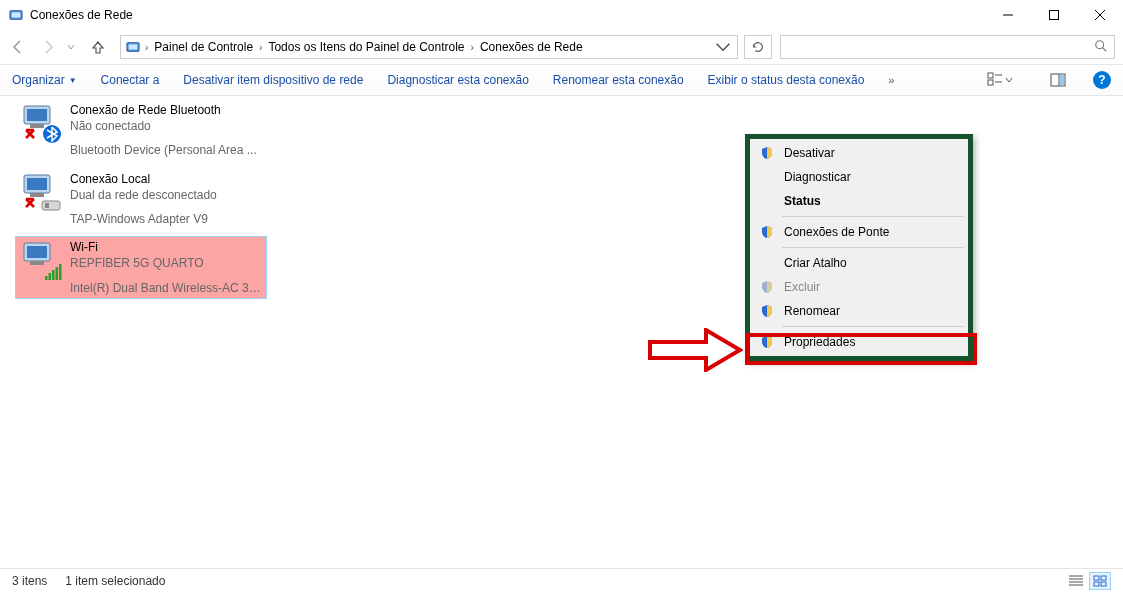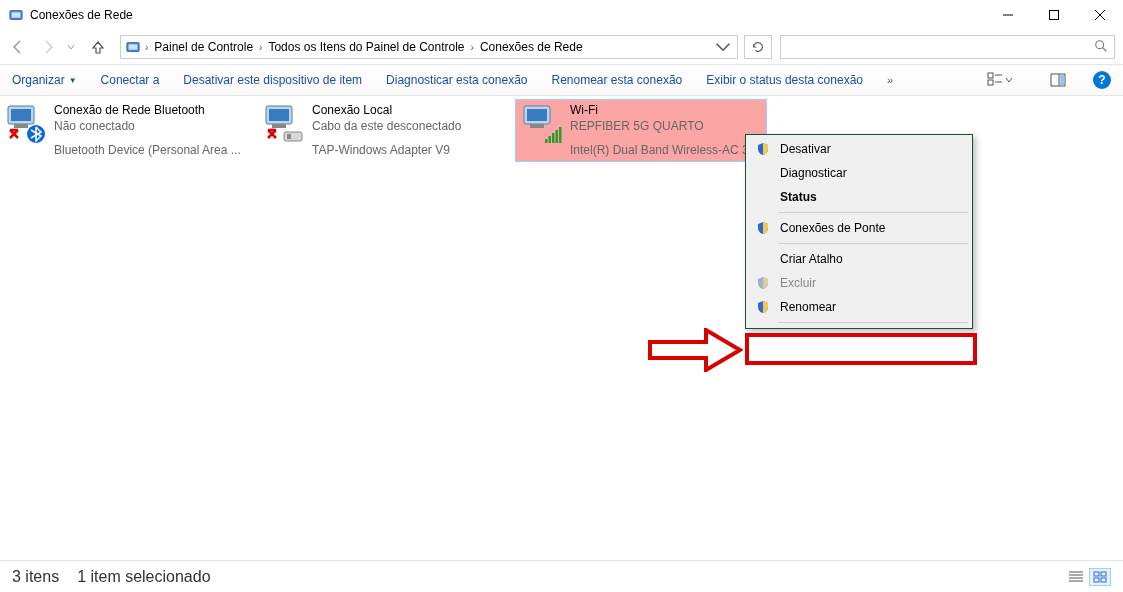--- a/index.html
+++ b/index.html
@@ -35,43 +35,43 @@
   .toolbar .cmd { color:#1a4ea8; font-size:12px; display:flex; align-items:center; gap:4px; cursor:default; }
   .toolbar .cmd .drop { font-size:8px; color:#1a4ea8; }
   .toolbar .spacer { flex:1; }
   .toolbar .overflow { color:#555; font-size:11px; }
   .toolbar .iconbtn { width:22px; height:22px; display:flex;align-items:center;justify-content:center; }
   .toolbar .iconbtn.views { width:36px; justify-content:flex-start; gap:2px;}
   .toolbar .help { width:18px;height:18px;border-radius:50%;background:#0078d7;color:#fff;display:flex;align-items:center;justify-content:center;font-weight:bold;font-size:12px;}
 
   
   .content { position: relative; height: calc(592px - 30px - 34px - 32px - 24px); overflow:hidden; }
-  .conn-row { display:flex; padding:4px 0; gap:8px; align-items:flex-start; }
+  .conn-row { display:flex; padding:4px 16px; gap:8px; align-items:flex-start;flex-direction:column; }
   .conn-item { width:250px; display:flex; gap:6px; padding:2px 4px; }
   .conn-item.selected { background:#fca5a5; outline:1px solid #99d1ff; }
   .conn-icon { width:44px; height:44px; flex-shrink:0; position:relative; }
   .conn-text { display:flex; flex-direction:column; line-height:1.35; font-size:12px; overflow:hidden;}
   .conn-text .line1 { color:#000; white-space:nowrap; overflow:hidden; text-overflow:ellipsis;}
   .conn-text .line2 { color:#666; white-space:nowrap; overflow:hidden; text-overflow:ellipsis;}
   .conn-text .line3 { color:#666; white-space:nowrap; overflow:hidden; text-overflow:ellipsis;margin-top:8px;}
 
   
-  .ctxmenu { position:absolute; left:745px; top:38px; width:228px; background:#f0f0f0; border:1px solid #14532d; box-shadow:3px 3px 6px rgba(0,0,0,0.25); padding:2px; }
+  .ctxmenu { position:absolute; left:745px; top:38px; width:228px; background:#f0f0f0; border:5px solid #14532d; box-shadow:3px 3px 6px rgba(0,0,0,0.25); padding:2px; }
   .ctxitem { height:24px; display:flex; align-items:center; padding-left:32px; font-size:12px; position:relative; }
   .ctxitem.bold { font-weight:bold; }
   .ctxitem.disabled { color:#888; }
   .ctxitem .shield { position:absolute; left:8px; width:14px; height:14px; }
   .ctxsep { height:1px; background:#d0d0d0; margin:3px 2px 3px 30px; }
   .ctxhighlight { position:absolute; left:745px; top:237px; width:232px; height:32px; border:4px solid #d80000; pointer-events:none; }
 
   
   .redarrow { position:absolute; left:648px; top:232px; }
 
   
-  .statusbar { position:absolute; bottom:0; left:0; right:0; height:32px; border-top:1px solid #e5e5e5; display:flex; align-items:center; padding:0 12px; font-size:16px; color:#333; gap:18px; background:#fff;}
+  .statusbar { position:absolute; bottom:0; left:0; right:0; height:24px; border-top:1px solid #e5e5e5; display:flex; align-items:center; padding:0 12px; font-size:12px; color:#333; gap:18px; background:#fff;}
   .statusbar .right { margin-left:auto; display:flex; gap:2px;}
   .statusbar .viewbtn { width:22px;height:18px;display:flex;align-items:center;justify-content:center;border:1px solid transparent;}
   .statusbar .viewbtn.active { border-color:#99d1ff; background:#e5f3ff;}
 
   
   .shield svg, .addr-icon svg, .app-icon svg { width:14px;height:14px; }
 </style>
 </head>
 <body>
 
@@ -160,21 +160,21 @@
         </svg></span>
   </div>
 </div>
 
 <div class="toolbar">
   <span class="cmd">
       <span>Organizar</span>
       <span class="drop">▼</span>
     </span>
   <span class="cmd">Conectar a</span>
-  <span class="cmd">Desativar este dispositivo de item</span>
+  <span class="cmd">Desativar item dispositivo de rede</span>
   <span class="cmd">Diagnosticar esta conexão</span>
   <span class="cmd">Renomear esta conexão</span>
   <span class="cmd">Exibir o status desta conexão</span>
   <span class="overflow">»</span>
   <span class="spacer"></span>
   <span class="iconbtn views">
     <svg width="16" height="16" viewBox="0 0 16 16">
         <rect x="1" y="1" width="5" height="5" fill="none" stroke="#555"></rect>
         <rect x="1" y="8" width="5" height="5" fill="none" stroke="#555"></rect>
         <line x1="8" y1="3" x2="15" y2="3" stroke="#555"></line>
@@ -221,21 +221,21 @@
           <rect x="4" y="4" width="26" height="18" rx="2" fill="#bcd6f0" stroke="#5a7aa0"></rect>
           <rect x="7" y="7" width="20" height="12" fill="#3a7ac0"></rect>
           <rect x="10" y="22" width="14" height="4" fill="#888"></rect>
           <path d="M6 36 L14 28 M14 28 L6 28 M6 28 L14 36" stroke="#d00" stroke-width="2.5" fill="none"></path>
           <rect x="22" y="30" width="18" height="9" rx="2" fill="#d8d8d8" stroke="#888"></rect>
           <rect x="25" y="32" width="4" height="5" fill="#888"></rect>
         </svg>
       </div>
       <div class="conn-text">
         <span class="line1">Conexão Local</span>
-        <span class="line2">Cabo da este desconectado</span>
+        <span class="line2">Dual da rede desconectado</span>
         <span class="line3">TAP-Windows Adapter V9</span>
       </div>
     </div>
 
     <div class="conn-item selected">
       <div class="conn-icon">
         <svg width="44" height="44" viewBox="0 0 44 44">
           <rect x="4" y="4" width="26" height="18" rx="2" fill="#bcd6f0" stroke="#5a7aa0"></rect>
           <rect x="7" y="7" width="20" height="12" fill="#3a7ac0"></rect>
           <rect x="10" y="22" width="14" height="4" fill="#888"></rect>
@@ -290,20 +290,27 @@
       <span>Excluir</span>
     </div>
     <div class="ctxitem">
       <span class="shield"><svg viewBox="0 0 14 14">
             <path d="M7 1 L12 3 L12 7 C12 10 9 13 7 13 C5 13 2 10 2 7 L2 3 Z" fill="#2a6ad0"></path>
             <path d="M7 1 L12 3 L12 7 C12 10 9 13 7 13 Z" fill="#f7c94b"></path>
           </svg></span>
       <span>Renomear</span>
     </div>
     <div class="ctxsep"></div>
+    <div class="ctxitem">
+      <span class="shield"><svg viewBox="0 0 14 14">
+            <path d="M7 1 L12 3 L12 7 C12 10 9 13 7 13 C5 13 2 10 2 7 L2 3 Z" fill="#2a6ad0"></path>
+            <path d="M7 1 L12 3 L12 7 C12 10 9 13 7 13 Z" fill="#f7c94b"></path>
+          </svg></span>
+      <span>Propriedades</span>
+    </div>
   </div>
 
   <div class="ctxhighlight"></div>
 
   <div class="redarrow">
     <svg width="95" height="44" viewBox="0 0 95 44">
       <path d="M2 14 L58 14 L58 2 L92 22 L58 42 L58 30 L2 30 Z" fill="none" stroke="#d80000" stroke-width="4" stroke-linejoin="miter"></path>
     </svg>
   </div>
 </div>

